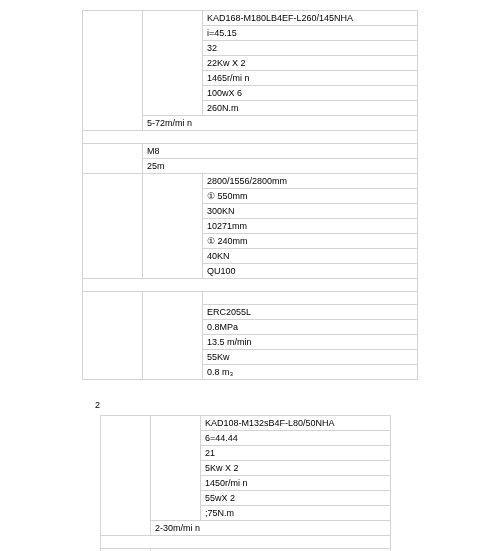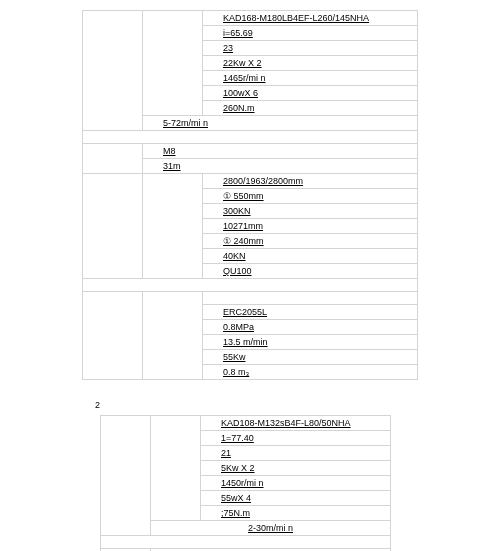--- a/index.html
+++ b/index.html
@@ -12,58 +12,57 @@
     width: 500px;
   }
   .table-block {
     border-collapse: collapse;
     margin-left: 82px;
     margin-top: 10px;
     background: #fff;
   }
   .table-block td {
     border: 1px solid #d4d4d4;
-    padding: 2px 20px;
+    padding: 2px 4px;
     height: 13px;
     vertical-align: middle;
     box-sizing: border-box;
     white-space: nowrap;
-    text-decoration: underline;
   }
   .col-a { width: 60px; }
   .col-b { width: 60px; }
   .col-c { width: 215px; }
   .section-label {
     margin-left: 95px;
     margin-top: 20px;
     font-size: 9px;
   }
   .table2 {
     margin-left: 100px;
     margin-top: 5px;
   }
   .table2 .col-a { width: 50px; }
-  .table2 .col-b { width: 50px; text-align: center; }
+  .table2 .col-b { width: 50px; }
   .table2 .col-c { width: 190px; }
 </style>
 </head>
 <body>
 
 <table class="table-block">
   <tbody>
     <tr>
         <td class="col-a" rowspan="8"></td>
         <td class="col-b" rowspan="7"></td>
         <td class="col-c">KAD168-M180LB4EF-L260/145NHA</td>
       </tr>
     <tr>
-        <td class="col-c">i=65.69</td>
+        <td class="col-c">i=45.15</td>
       </tr>
     <tr>
-        <td class="col-c">23</td>
+        <td class="col-c">32</td>
       </tr>
     <tr>
         <td class="col-c">22Kw X 2</td>
       </tr>
     <tr>
         <td class="col-c">1465r/mi n</td>
       </tr>
     <tr>
         <td class="col-c">100wX 6</td>
       </tr>
@@ -74,26 +73,26 @@
         <td class="col-b" colspan="2">5-72m/mi n</td>
       </tr>
     <tr>
         <td class="col-a" colspan="3"></td>
       </tr>
     <tr>
         <td class="col-a" rowspan="2"></td>
         <td class="col-b" colspan="2">M8</td>
       </tr>
     <tr>
-        <td class="col-b" colspan="2">31m</td>
+        <td class="col-b" colspan="2">25m</td>
       </tr>
     <tr>
         <td class="col-a" rowspan="7"></td>
         <td class="col-b" rowspan="7"></td>
-        <td class="col-c">2800/1963/2800mm</td>
+        <td class="col-c">2800/1556/2800mm</td>
       </tr>
     <tr>
         <td class="col-c">① 550mm</td>
       </tr>
     <tr>
         <td class="col-c">300KN</td>
       </tr>
     <tr>
         <td class="col-c">10271mm</td>
       </tr>
@@ -135,33 +134,33 @@
 <div class="section-label">2</div>
 
 <table class="table-block table2">
   <tbody>
     <tr>
         <td class="col-a" rowspan="8"></td>
         <td class="col-b" rowspan="7"></td>
         <td class="col-c">KAD108-M132sB4F-L80/50NHA</td>
       </tr>
     <tr>
-        <td class="col-c">1=77.40</td>
+        <td class="col-c">6=44.44</td>
       </tr>
     <tr>
         <td class="col-c">21</td>
       </tr>
     <tr>
         <td class="col-c">5Kw X 2</td>
       </tr>
     <tr>
         <td class="col-c">1450r/mi n</td>
       </tr>
     <tr>
-        <td class="col-c">55wX 4</td>
+        <td class="col-c">55wX 2</td>
       </tr>
     <tr>
         <td class="col-c">;75N.m</td>
       </tr>
     <tr>
         <td class="col-b" colspan="2">2-30m/mi n</td>
       </tr>
     <tr>
         <td class="col-a" colspan="3"></td>
       </tr>

